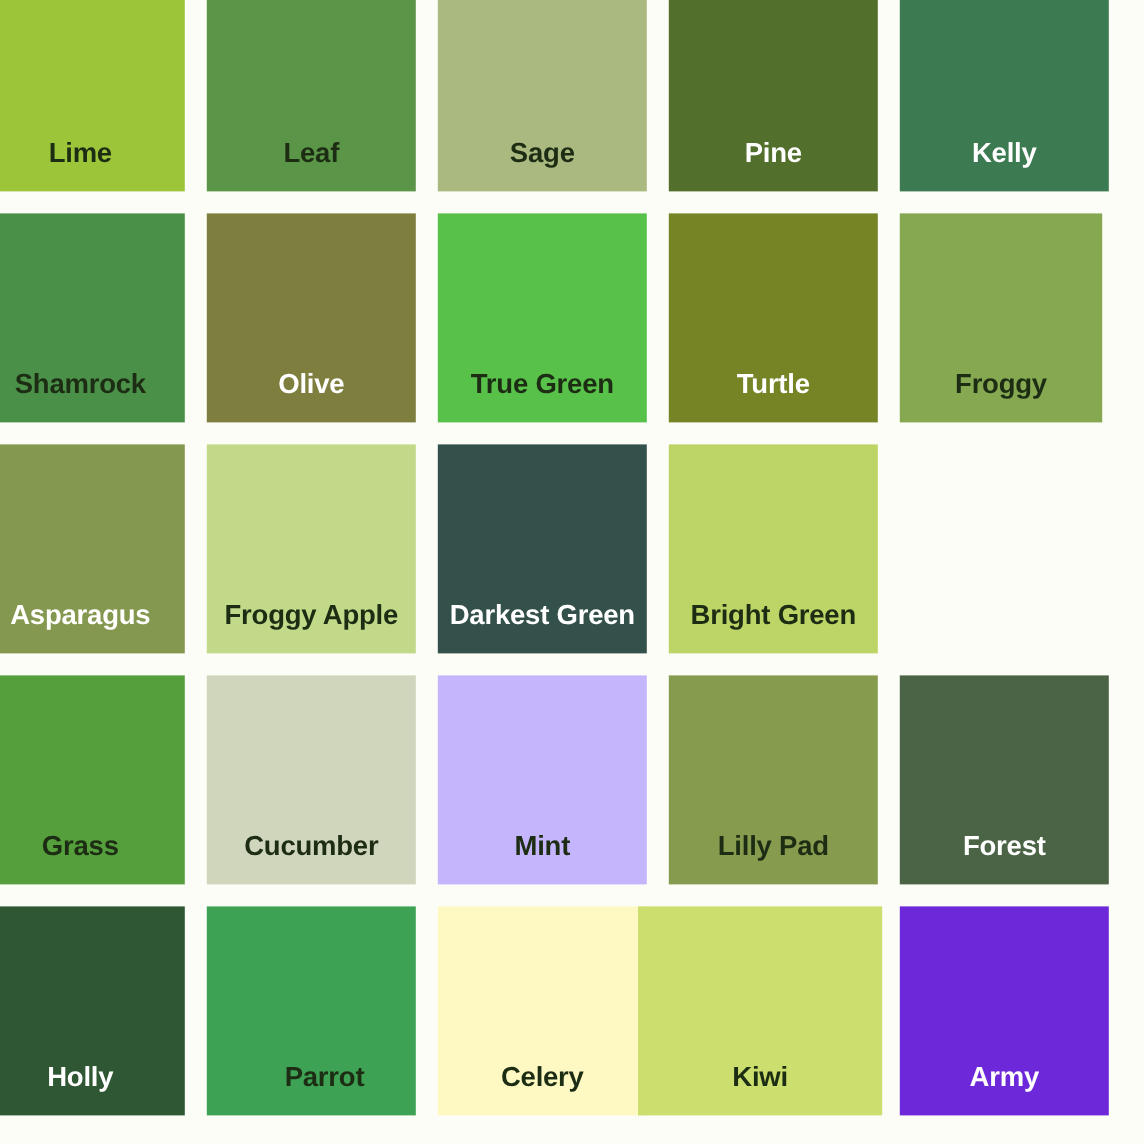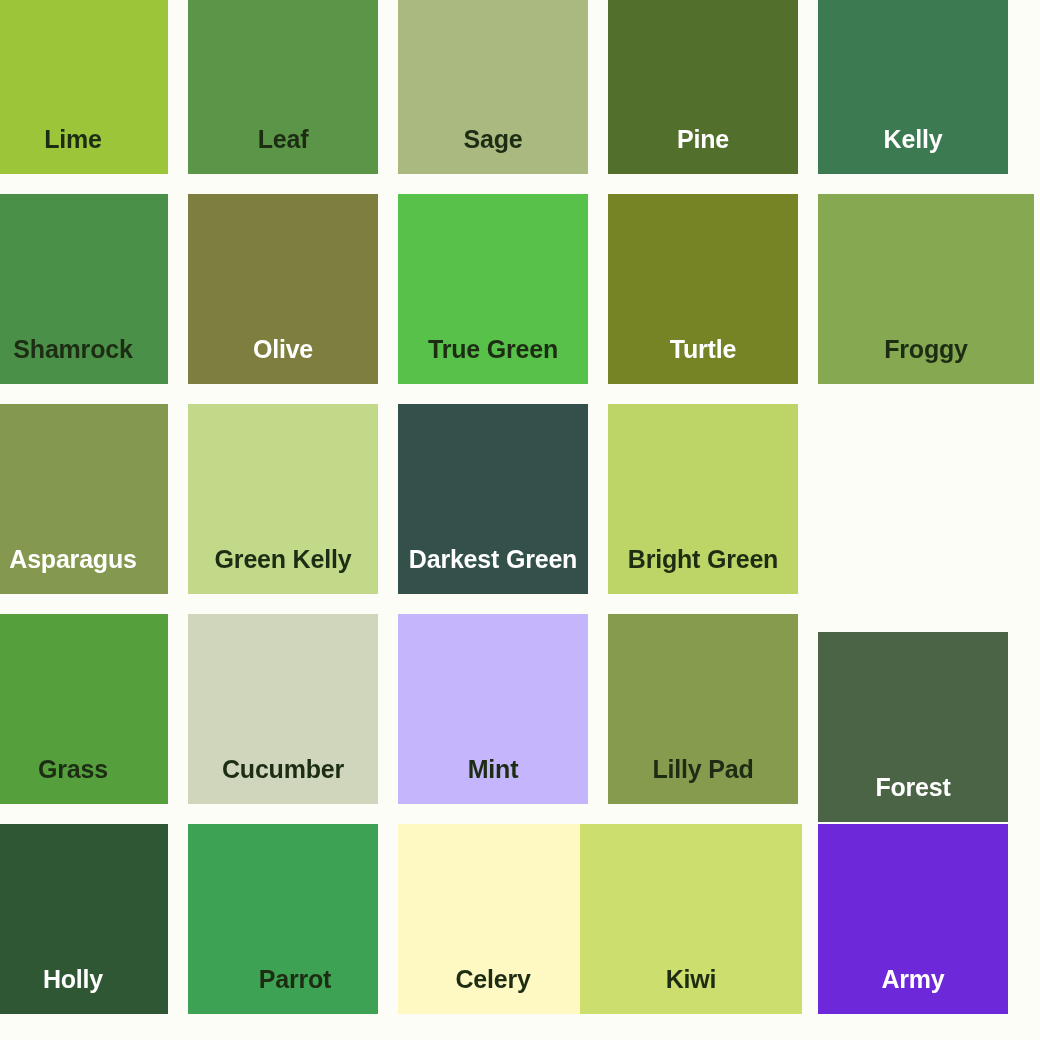--- a/index.html
+++ b/index.html
@@ -70,48 +70,48 @@
     </div>
     <div class="swatch" style="left: 188px; top: 194px; width: 190px; height: 190px; background: rgb(126, 127, 62);">
       <span class="swatch-label label-light">Olive</span>
     </div>
     <div class="swatch" style="left: 398px; top: 194px; width: 190px; height: 190px; background: rgb(88, 193, 74);">
       <span class="swatch-label label-dark">True Green</span>
     </div>
     <div class="swatch" style="left: 608px; top: 194px; width: 190px; height: 190px; background: rgb(118, 132, 38);">
       <span class="swatch-label label-light">Turtle</span>
     </div>
-    <div class="swatch" style="left: 818px; top: 194px; width: 216px; height: 190px; background: rgb(133, 168, 81); align-items: flex-end;">
+    <div class="swatch" style="left: 818px; top: 194px; width: 184px; height: 190px; background: rgb(133, 168, 81); align-items: flex-end;">
       <span class="swatch-label label-dark">Froggy</span>
     </div>
     <div class="swatch" style="left: -22px; top: 404px; width: 190px; height: 190px; background: rgb(133, 152, 79);">
       <span class="swatch-label label-light">Asparagus</span>
     </div>
     <div class="swatch" style="left: 188px; top: 404px; width: 190px; height: 190px; background: rgb(195, 217, 138);">
-      <span class="swatch-label label-dark">Green Kelly</span>
+      <span class="swatch-label label-dark">Froggy Apple</span>
     </div>
     <div class="swatch" style="left: 608px; top: 404px; width: 190px; height: 190px; background: rgb(188, 213, 102);">
       <span class="swatch-label label-dark">Bright Green</span>
     </div>
     <div class="swatch" style="left: 398px; top: 404px; width: 190px; height: 190px; background: rgb(51, 80, 74);">
       <span class="swatch-label label-light">Darkest Green</span>
     </div>
     <div class="swatch" style="left: -22px; top: 614px; width: 190px; height: 190px; background: rgb(85, 160, 61);">
       <span class="swatch-label label-dark">Grass</span>
     </div>
     <div class="swatch" style="left: 188px; top: 614px; width: 190px; height: 190px; background: rgb(208, 214, 188);">
       <span class="swatch-label label-dark">Cucumber</span>
     </div>
     <div class="swatch" style="left: 398px; top: 614px; width: 190px; height: 190px; background: #c4b5fd;">
       <span class="swatch-label label-dark">Mint</span>
     </div>
     <div class="swatch" style="left: 608px; top: 614px; width: 190px; height: 190px; background: rgb(135, 155, 79);">
       <span class="swatch-label label-dark">Lilly Pad</span>
     </div>
-    <div class="swatch" style="left: 818px; top: 614px; width: 190px; height: 190px; background: rgb(76, 100, 70); margin-top: 18px;">
+    <div class="swatch" style="left: 818px; top: 614px; width: 190px; height: 190px; background: rgb(76, 100, 70);">
       <span class="swatch-label label-light">Forest</span>
     </div>
     <div class="swatch" style="left: -22px; top: 824px; width: 190px; height: 190px; background: rgb(47, 87, 51);">
       <span class="swatch-label label-light">Holly</span>
     </div>
     <div class="swatch" style="left: 188px; top: 824px; width: 190px; height: 190px; background: rgb(61, 162, 84); padding-left: 24px;">
       <span class="swatch-label label-dark">Parrot</span>
     </div>
     <div class="swatch" style="left: 398px; top: 824px; width: 190px; height: 190px; background: #fef9c3;">
       <span class="swatch-label label-dark">Celery</span>

